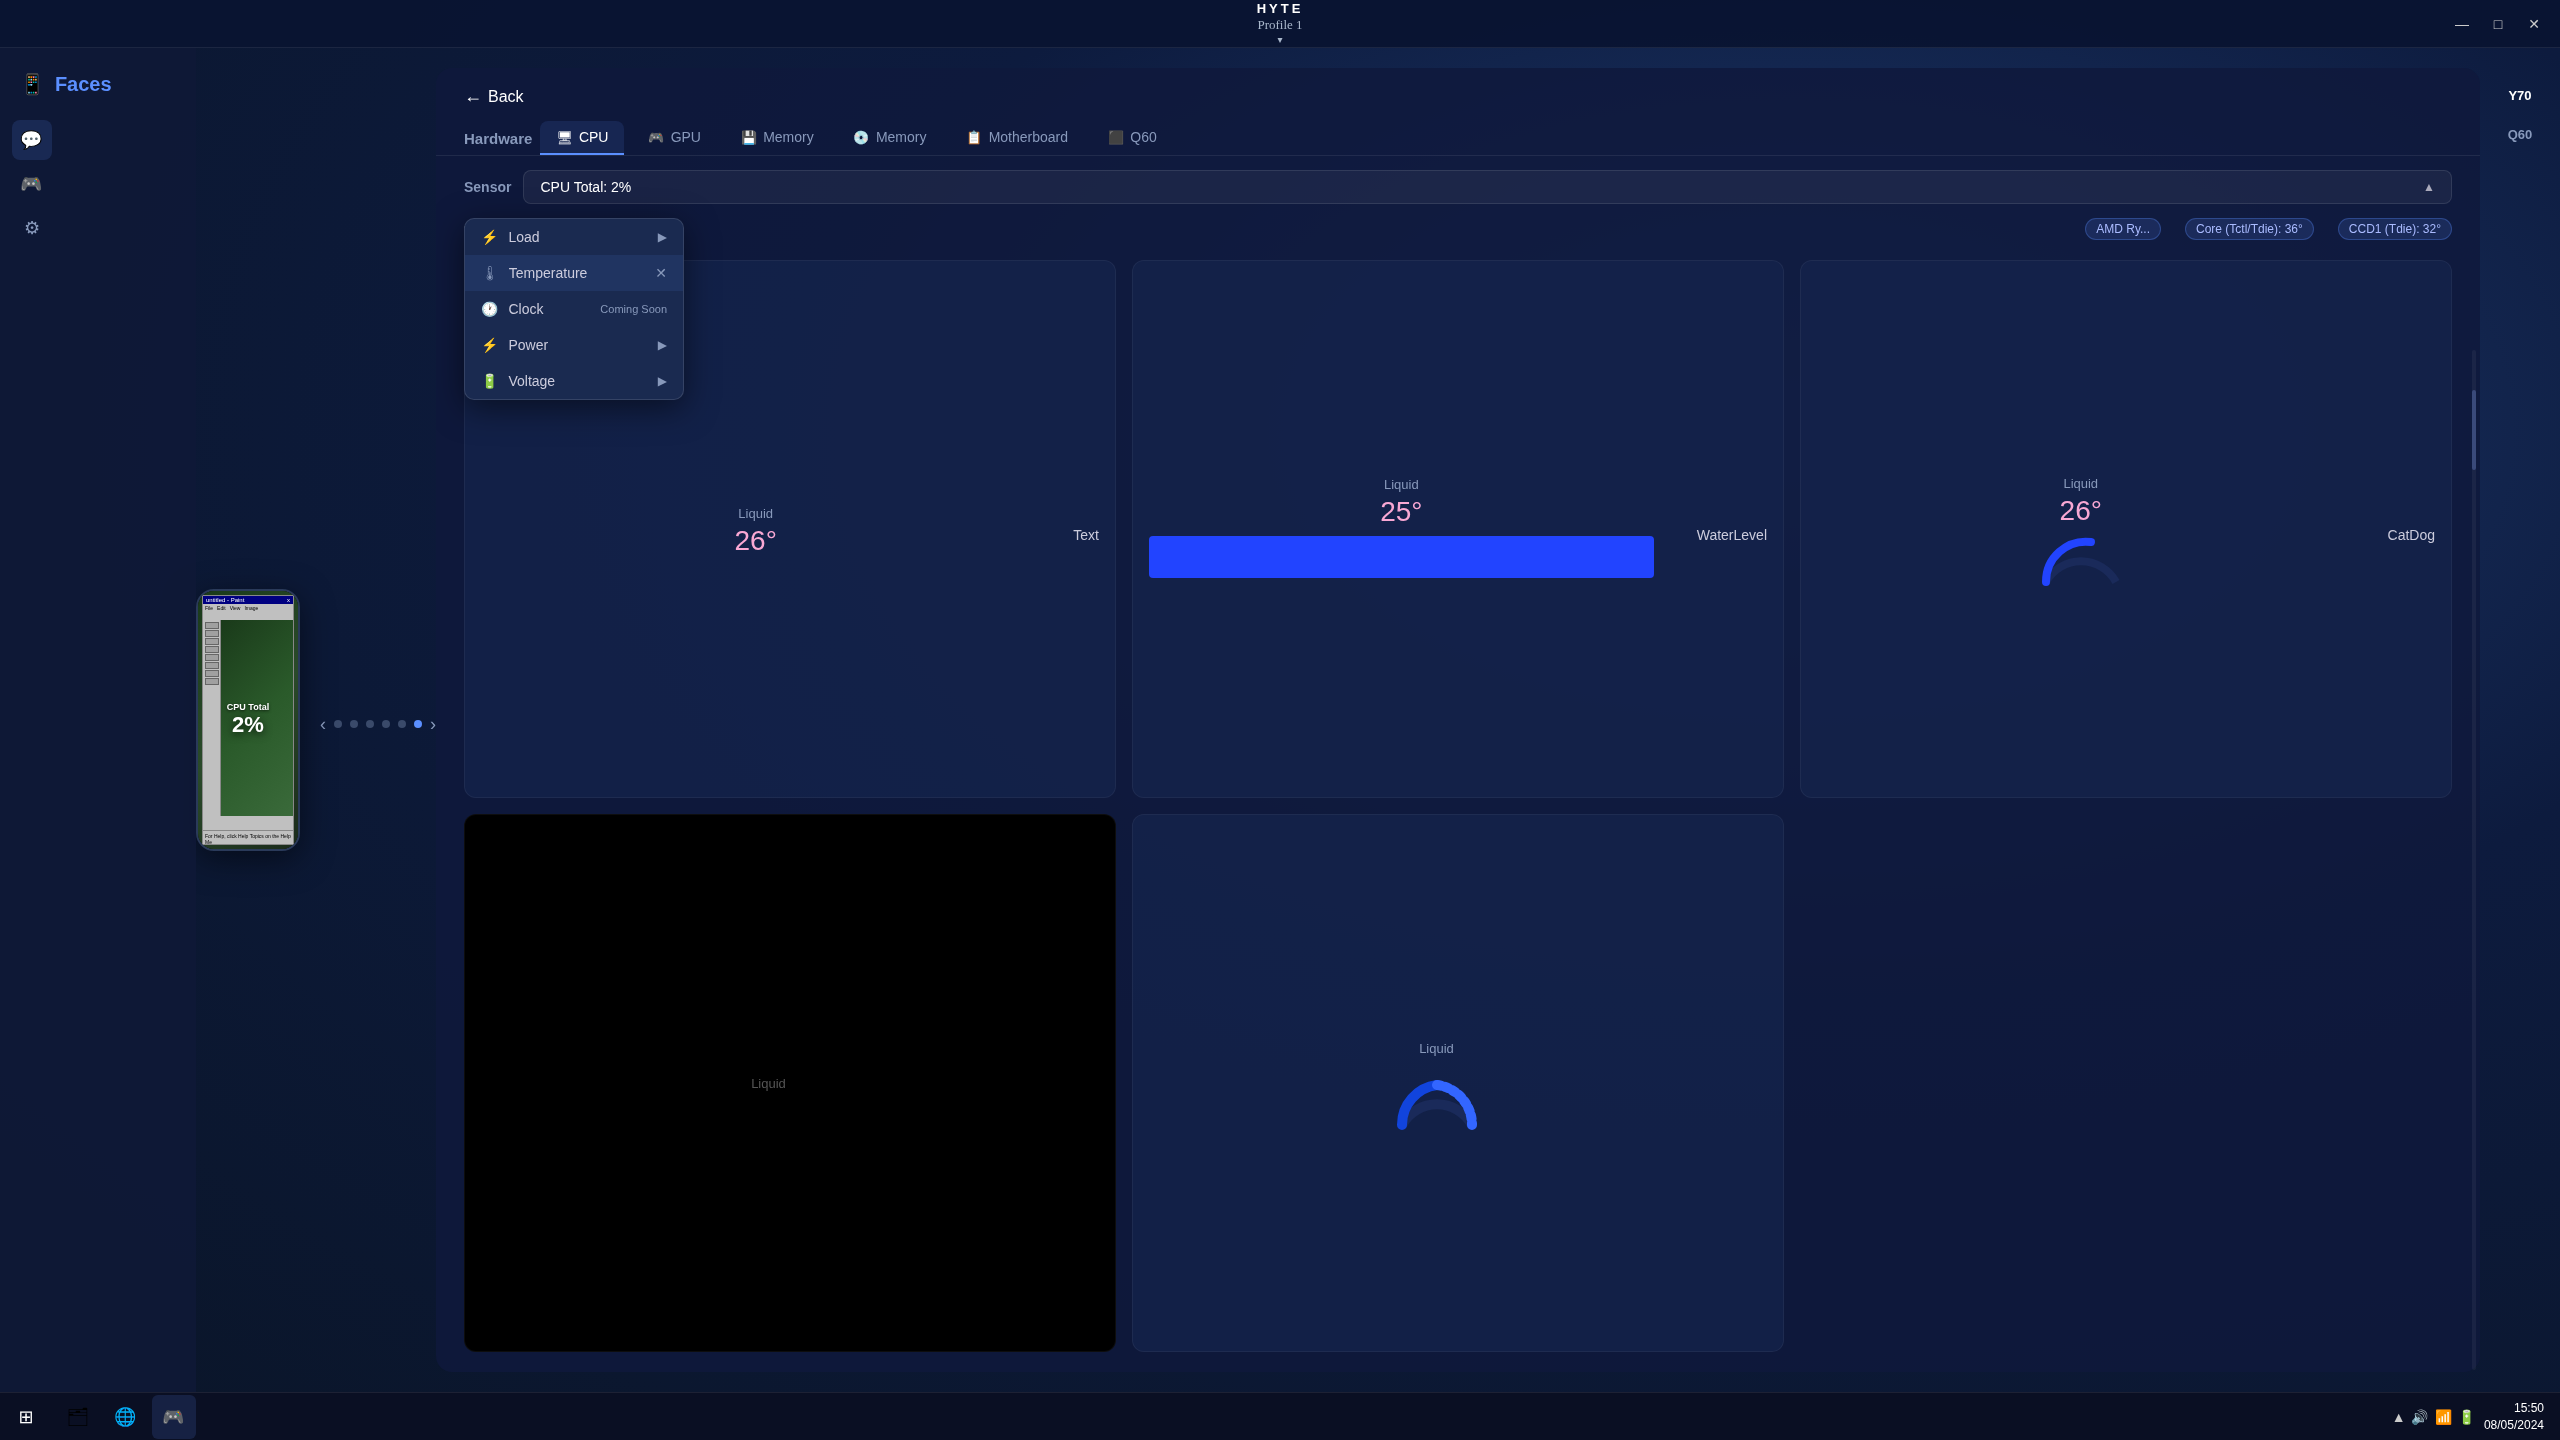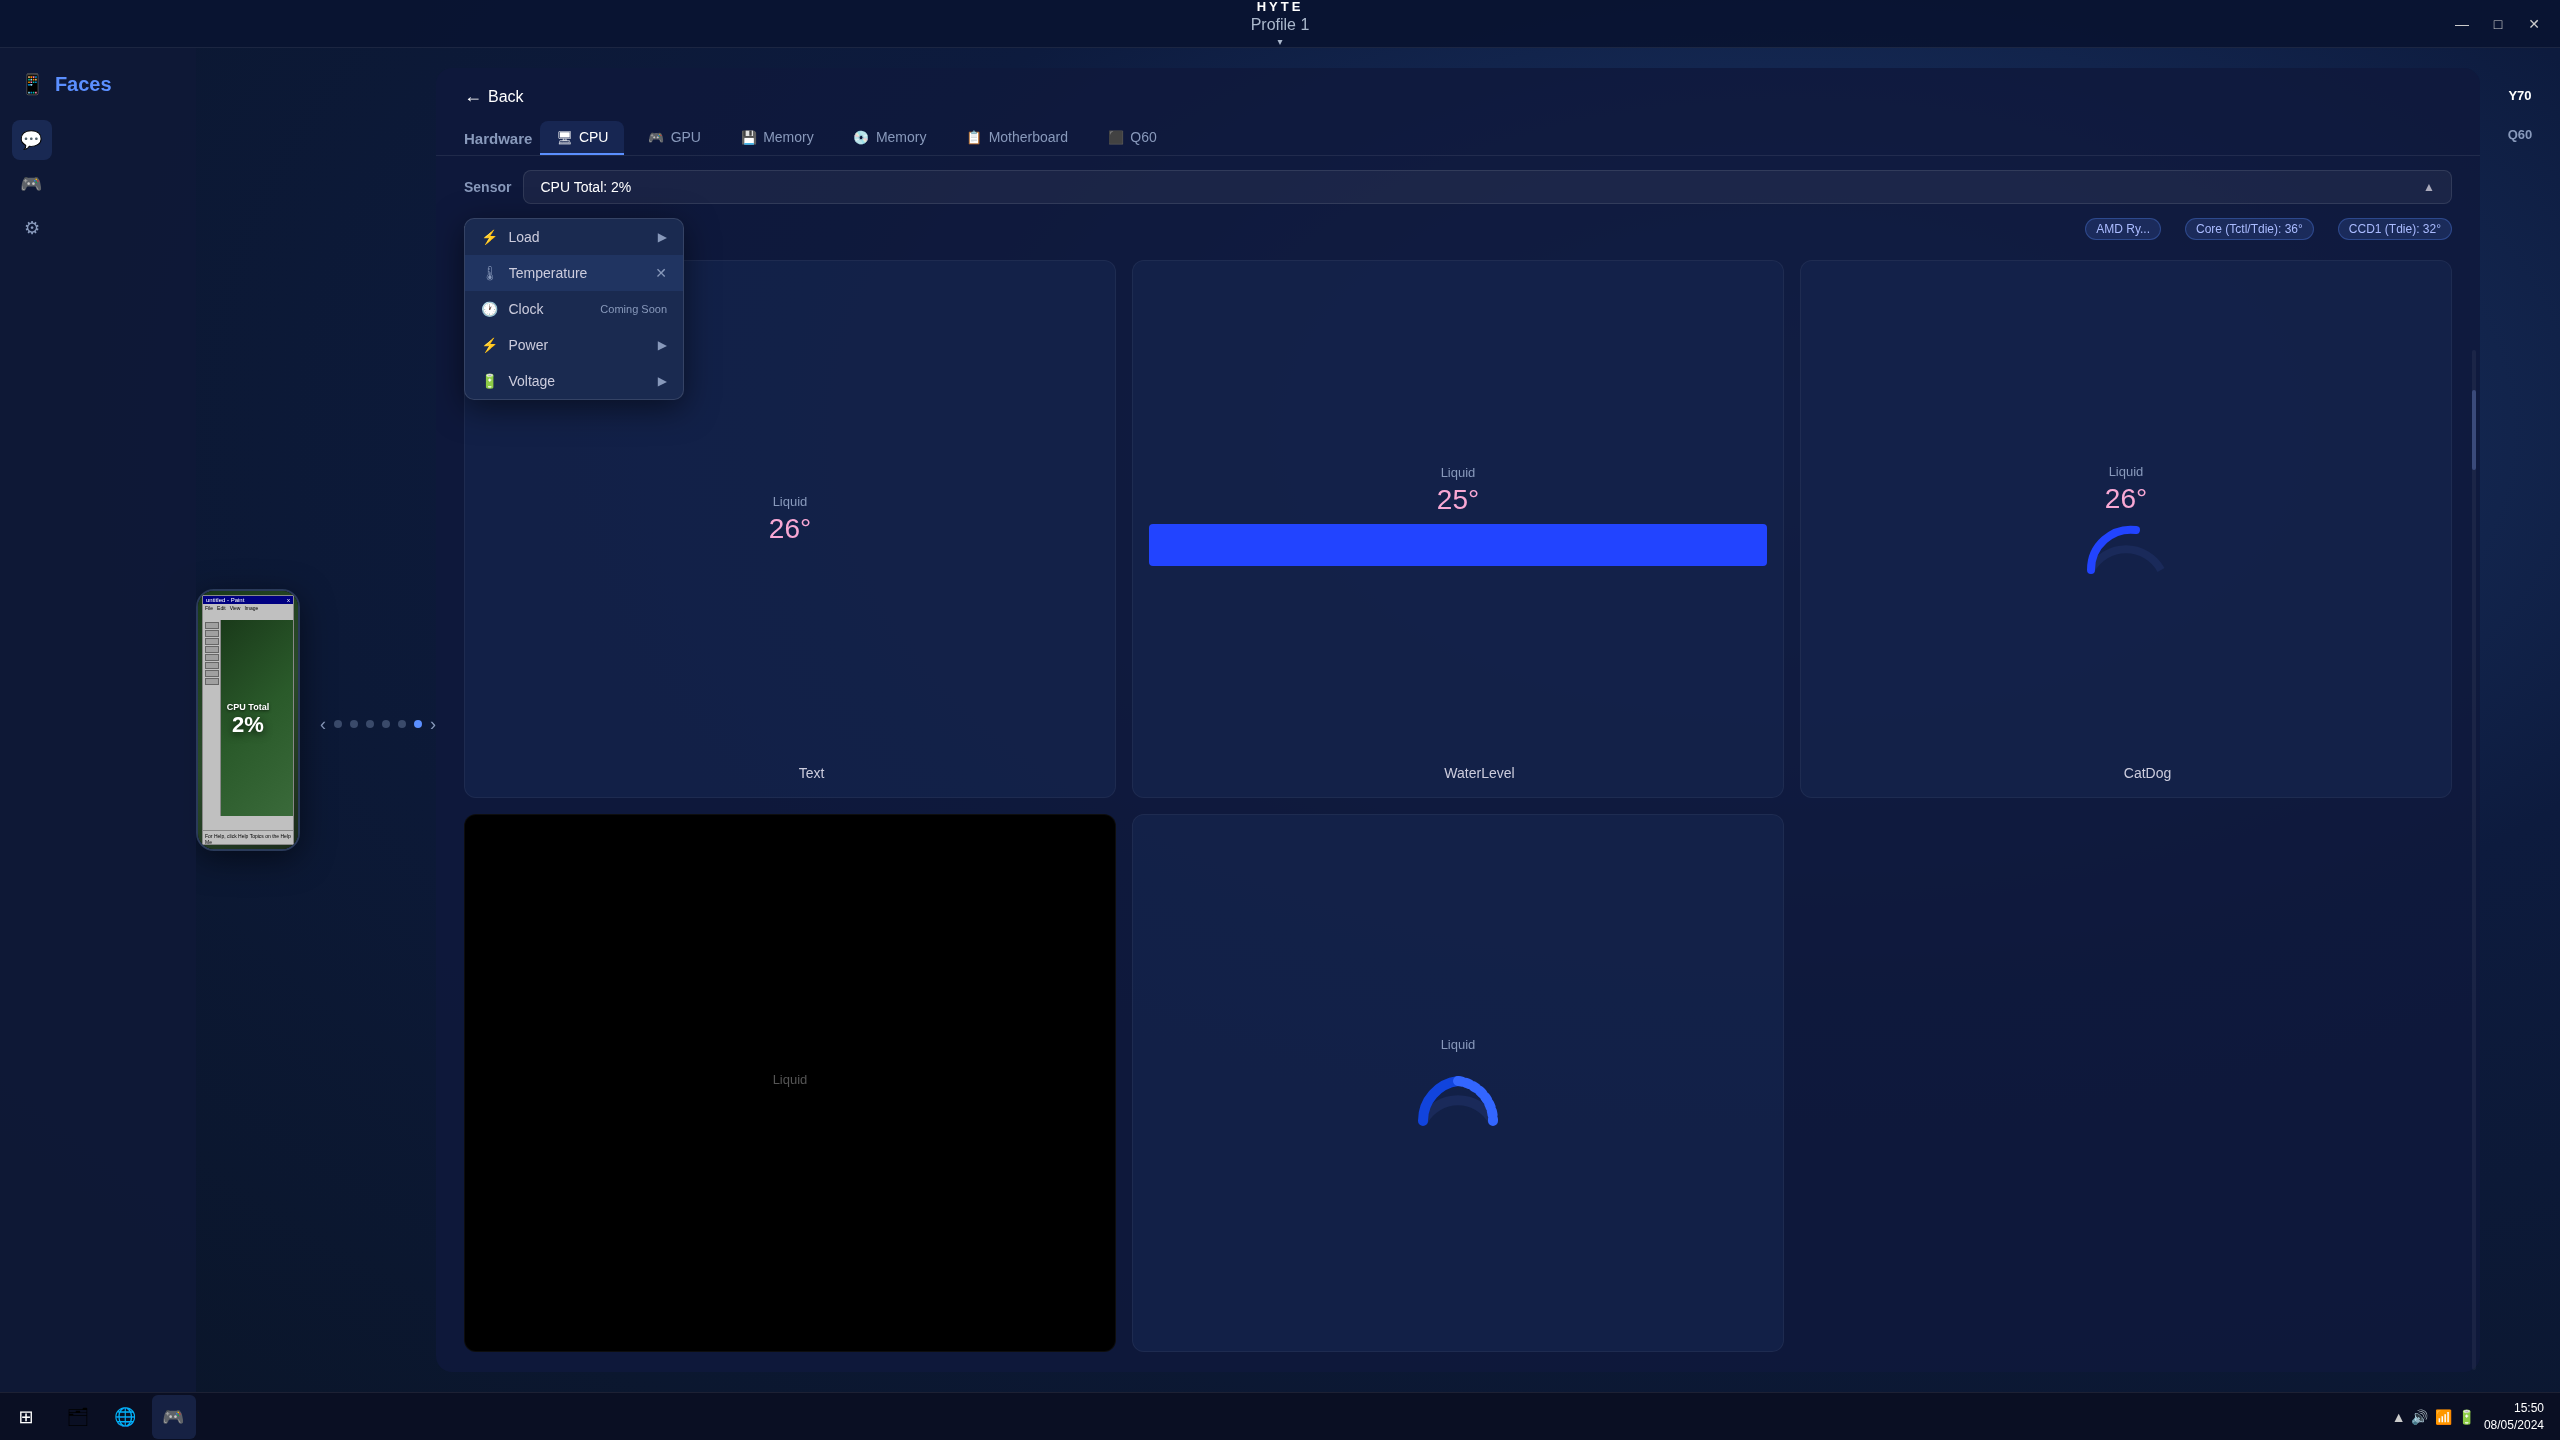--- a/index.html
+++ b/index.html
@@ -43,21 +43,22 @@
       justify-content: flex-end;
     }
     .titlebar-logo {
       color: #fff;
       font-size: 13px;
       font-weight: 700;
       letter-spacing: 3px;
     }
     .titlebar-profile {
       color: #aab8cc;
-      font-size: 16px;
+      font-size: 13px;
+      font-family: Liberation Serif, serif;
     }
     .titlebar-chevron {
       color: #aab8cc;
       font-size: 10px;
       margin-top: 2px;
     }
     .titlebar-controls {
       position: absolute;
       right: 12px;
       top: 0;
@@ -548,21 +549,21 @@
       display: grid;
       grid-template-columns: repeat(3, 1fr);
       gap: 16px;
       overflow-y: auto;
     }
     .face-card {
       background: rgba(20,35,75,0.8);
       border-radius: 12px;
       padding: 20px 16px 16px;
       display: flex;
-      flex-direction: column;
+      flex-direction: row;
       align-items: center;
       cursor: pointer;
       border: 1px solid rgba(255,255,255,0.05);
       min-height: 200px;
       justify-content: space-between;
     }
     .face-visual {
       flex: 1;
       display: flex;
       align-items: center;

